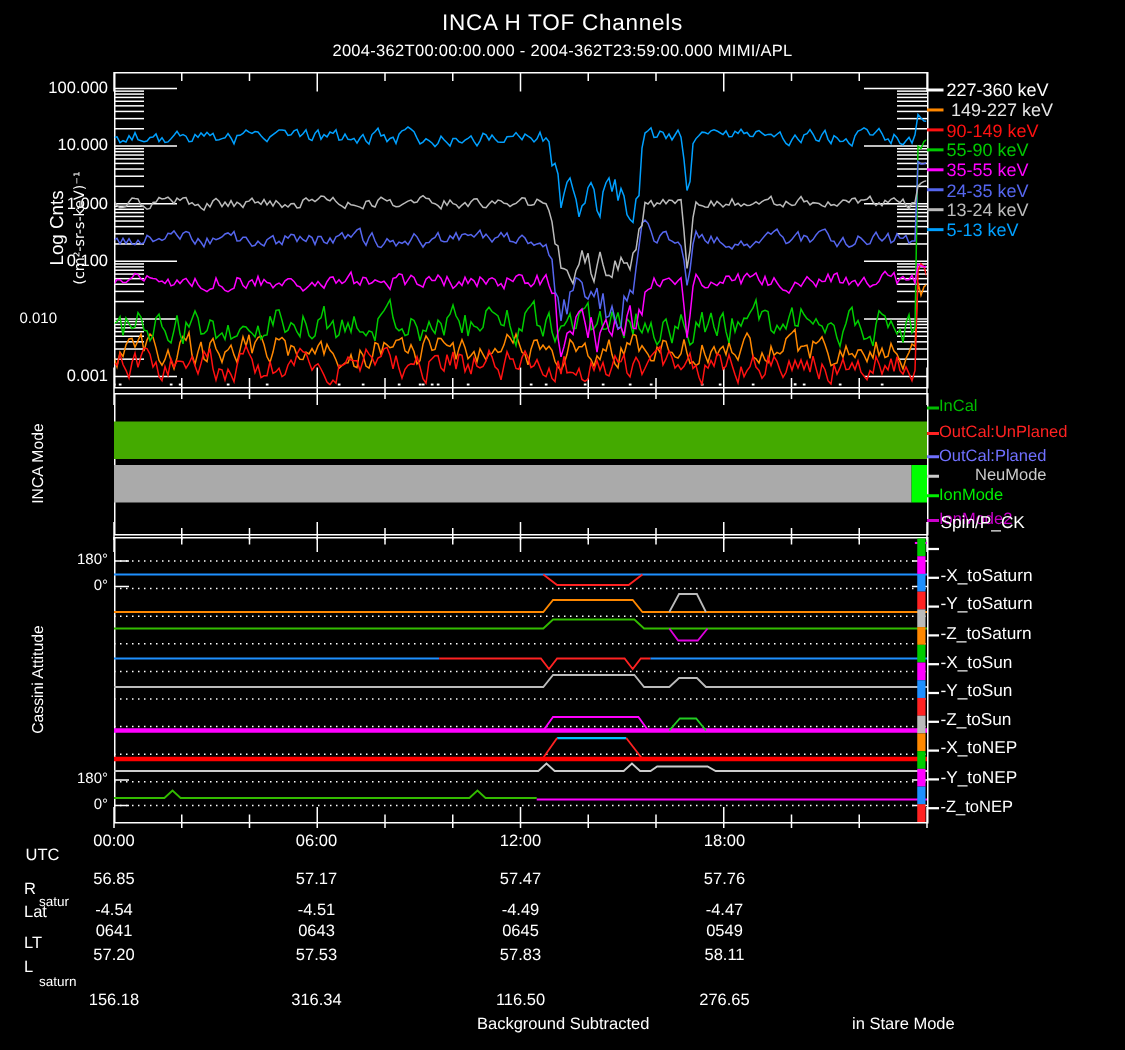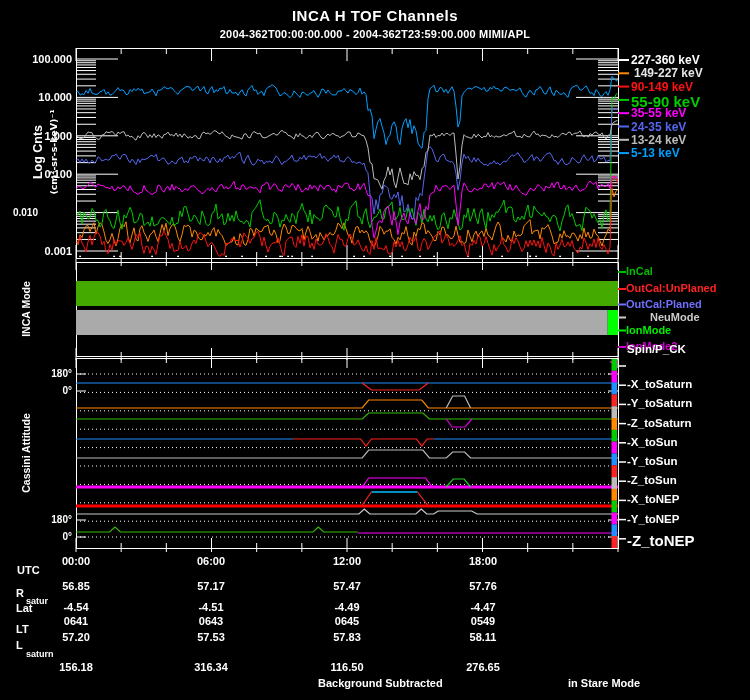--- a/index.html
+++ b/index.html
@@ -1,17 +1,17 @@
 <!DOCTYPE html>
 <html><head>
 <meta charset="utf-8">
 <style>
   html,body{margin:0;padding:0;background:#000;}
   #stage{position:relative;width:750px;height:700px;background:#000;overflow:hidden;
-         font-family:"Liberation Sans",sans-serif;font-weight:bold;color:#fff;}
+         font-family:"Liberation Sans",sans-serif;font-weight:normal;color:#fff;}
   #plot-svg{position:absolute;left:0;top:0;}
   .lbl{position:absolute;white-space:nowrap;line-height:1;}
   .ctr{transform:translateX(-50%);text-align:center;}
   .rot{transform:translate(-50%,-50%) rotate(-90deg);}
   .title{font-size:15px;letter-spacing:.5px;}
   .subtitle{font-size:11px;letter-spacing:.2px;}
   .axis{font-size:11px;}
   .units{font-size:9.5px;font-family:"DejaVu Sans",sans-serif;}
 </style>
 </head>
@@ -371,21 +371,21 @@
   <div class="lbl axis" style="left:568px;top:678px;">in Stare Mode</div>
 <div class="lbl axis" style="top: 54px; right: 678px; font-size: 11px;">100.000</div>
     <div class="lbl axis" style="top: 92.4px; right: 678px; font-size: 11px;">10.000</div>
     <div class="lbl axis" style="top: 130.8px; right: 678px; font-size: 11px;">1.000</div>
     <div class="lbl axis" style="top: 169.2px; right: 678px; font-size: 11px;">0.100</div>
     <div class="lbl axis" style="top: 207.6px; right: 712px; font-size: 10px;">0.010</div>
     <div class="lbl axis" style="top: 246px; right: 678px; font-size: 11px;">0.001</div>
     <div class="lbl axis" style="top: 54px; left: 631px; color: rgb(255, 255, 255); font-size: 12px;">227-360 keV</div>
     <div class="lbl axis" style="top: 67.3px; left: 634px; color: #e5e5e5; font-size: 12px;">149-227 keV</div>
     <div class="lbl axis" style="top: 80.6px; left: 631px; color: rgb(255, 17, 17); font-size: 12px;">90-149 keV</div>
-    <div class="lbl axis" style="top: 93.9px; left: 631px; color: rgb(0, 204, 0); font-size: 15px;">55-90 keV</div>
+    <div class="lbl axis" style="top: 93.9px; left: 631px; color: rgb(0, 204, 0); font-size: 12px;">55-90 keV</div>
     <div class="lbl axis" style="top: 107.2px; left: 631px; color: rgb(255, 0, 255); font-size: 12px;">35-55 keV</div>
     <div class="lbl axis" style="top: 120.5px; left: 631px; color: rgb(85, 102, 238); font-size: 12px;">24-35 keV</div>
     <div class="lbl axis" style="top: 133.8px; left: 631px; color: rgb(187, 187, 187); font-size: 12px;">13-24 keV</div>
     <div class="lbl axis" style="top: 147.1px; left: 631px; color: rgb(0, 160, 255); font-size: 12px;">5-13 keV</div>
     <div class="lbl axis" style="top: 266px; left: 626px; color: rgb(0, 187, 0); font-size: 11px;">InCal</div>
     <div class="lbl axis" style="top: 283px; left: 626px; color: rgb(255, 34, 34); font-size: 11px;">OutCal:UnPlaned</div>
     <div class="lbl axis" style="top: 298.5px; left: 626px; color: rgb(112, 112, 255); font-size: 11px;">OutCal:Planed</div>
     <div class="lbl axis" style="top: 311.5px; left: 626px; color: rgb(204, 204, 204); font-size: 11px; padding-left: 24px;">NeuMode</div>
     <div class="lbl axis" style="top: 324.5px; left: 626px; color: rgb(0, 238, 0); font-size: 11px;">IonMode</div>
     <div class="lbl axis" style="top: 341px; left: 626px; color: rgb(204, 0, 204); font-size: 11px;">IonMode2</div>
@@ -395,21 +395,21 @@
     <div class="lbl axis" style="top: 532px; right: 678px; font-size: 10px;">0°</div>
     <div class="lbl axis" style="top: 344px; left: 627px; font-size: 11.5px;">Spin/P_CK</div>
     <div class="lbl axis" style="top: 379.2px; left: 627px; font-size: 11.5px;">-X_toSaturn</div>
     <div class="lbl axis" style="top: 398.4px; left: 627px; font-size: 11.5px;">-Y_toSaturn</div>
     <div class="lbl axis" style="top: 417.6px; left: 627px; font-size: 11.5px;">-Z_toSaturn</div>
     <div class="lbl axis" style="top: 436.8px; left: 627px; font-size: 11.5px;">-X_toSun</div>
     <div class="lbl axis" style="top: 456px; left: 627px; font-size: 11.5px;">-Y_toSun</div>
     <div class="lbl axis" style="top: 475.2px; left: 627px; font-size: 11.5px;">-Z_toSun</div>
     <div class="lbl axis" style="top: 494.4px; left: 627px; font-size: 11.5px;">-X_toNEP</div>
     <div class="lbl axis" style="top: 513.6px; left: 627px; font-size: 11.5px;">-Y_toNEP</div>
-    <div class="lbl axis" style="top: 532.8px; left: 627px; font-size: 15px;">-Z_toNEP</div>
+    <div class="lbl axis" style="top: 532.8px; left: 627px; font-size: 11px;">-Z_toNEP</div>
     <div class="lbl axis ctr" style="top: 556px; left: 76px; font-size: 11px;">00:00</div>
     <div class="lbl axis ctr" style="top: 556px; left: 211px; font-size: 11px;">06:00</div>
     <div class="lbl axis ctr" style="top: 556px; left: 347px; font-size: 11px;">12:00</div>
     <div class="lbl axis ctr" style="top: 556px; left: 483px; font-size: 11px;">18:00</div>
     <div class="lbl axis ctr" style="top: 581px; left: 76px; font-size: 11px;">56.85</div>
     <div class="lbl axis ctr" style="top: 581px; left: 211px; font-size: 11px;">57.17</div>
     <div class="lbl axis ctr" style="top: 581px; left: 347px; font-size: 11px;">57.47</div>
     <div class="lbl axis ctr" style="top: 581px; left: 483px; font-size: 11px;">57.76</div>
     <div class="lbl axis ctr" style="top: 602px; left: 76px; font-size: 11px;">-4.54</div>
     <div class="lbl axis ctr" style="top: 602px; left: 211px; font-size: 11px;">-4.51</div>

